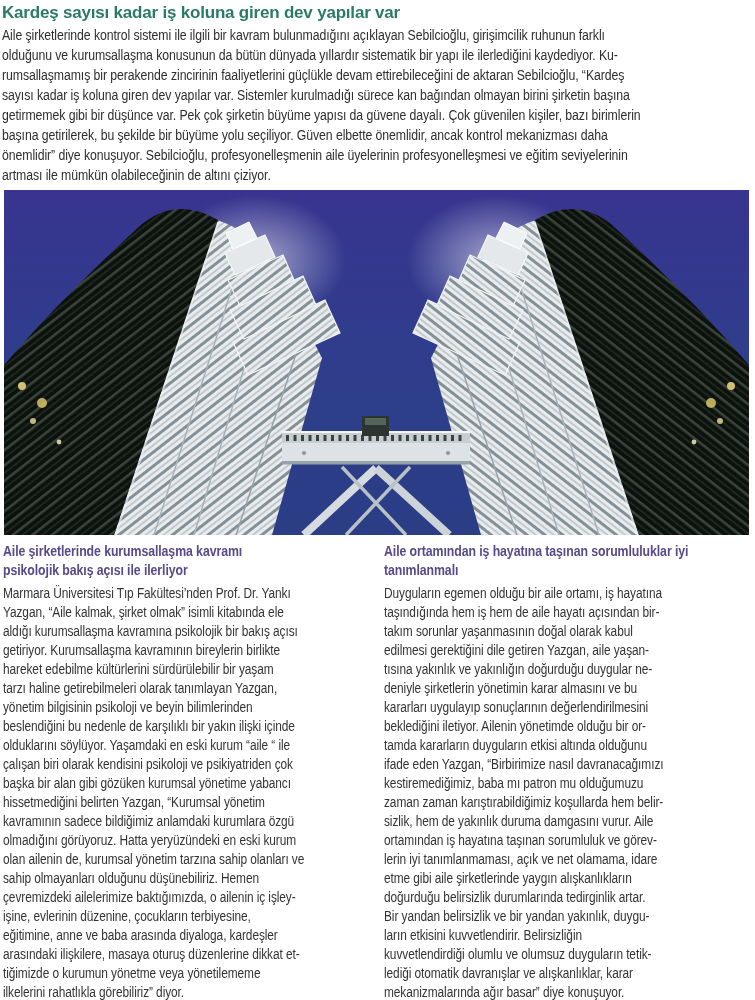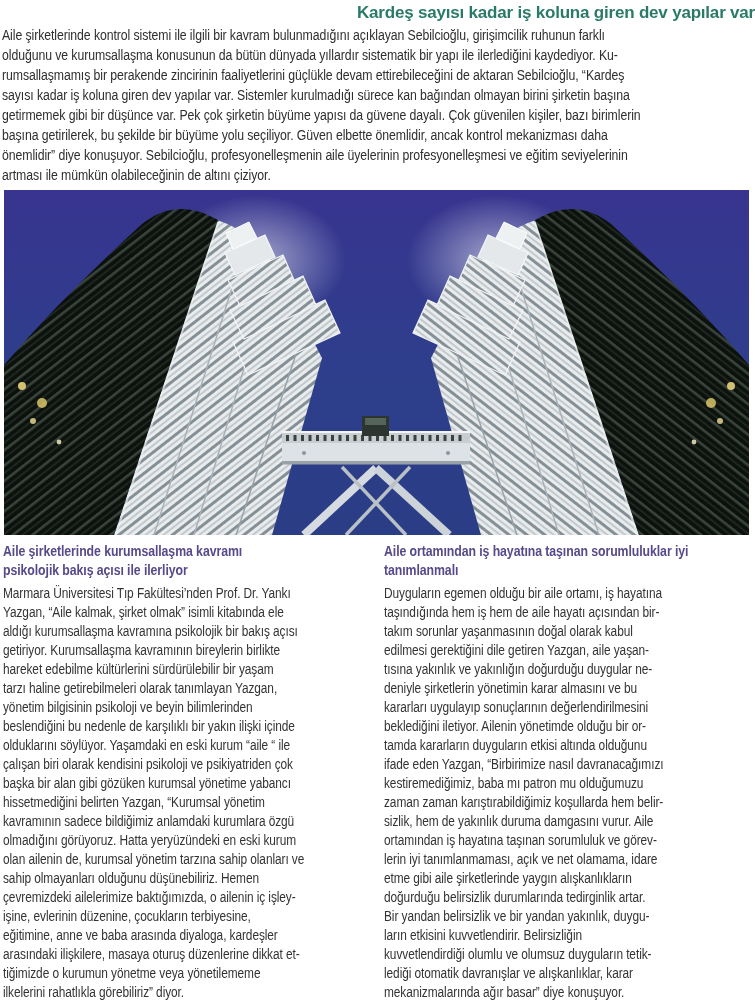--- a/index.html
+++ b/index.html
@@ -3,21 +3,21 @@
 <meta charset="utf-8">
 <style>
   html,body{margin:0;padding:0}
   body{
     width:755px;height:1000px;overflow:hidden;background:#ffffff;
     font-family:"Liberation Sans",sans-serif;color:#333333;
   }
   .page{position:relative;width:755px;height:1000px}
   h1.headline{
     margin:4px 0 3px 2px;font-size:17px;line-height:18px;font-weight:bold;
-    color:#2a7a68;letter-spacing:-0.2px;text-align:right;
+    color:#2a7a68;letter-spacing:-0.2px;
   }
   .intro{
     display:block;margin-left:2px;width:860px;
     transform:scaleX(0.878);transform-origin:0 0;
     font-size:14px;line-height:20px;white-space:pre;color:#2e2e2e;
     letter-spacing:-0.1px;
   }
   svg.photo{display:block;margin:5px 0 0 4px}
   .cols{display:flex;margin-top:7px;padding-left:3px}
   .col{width:368px;overflow:visible}

